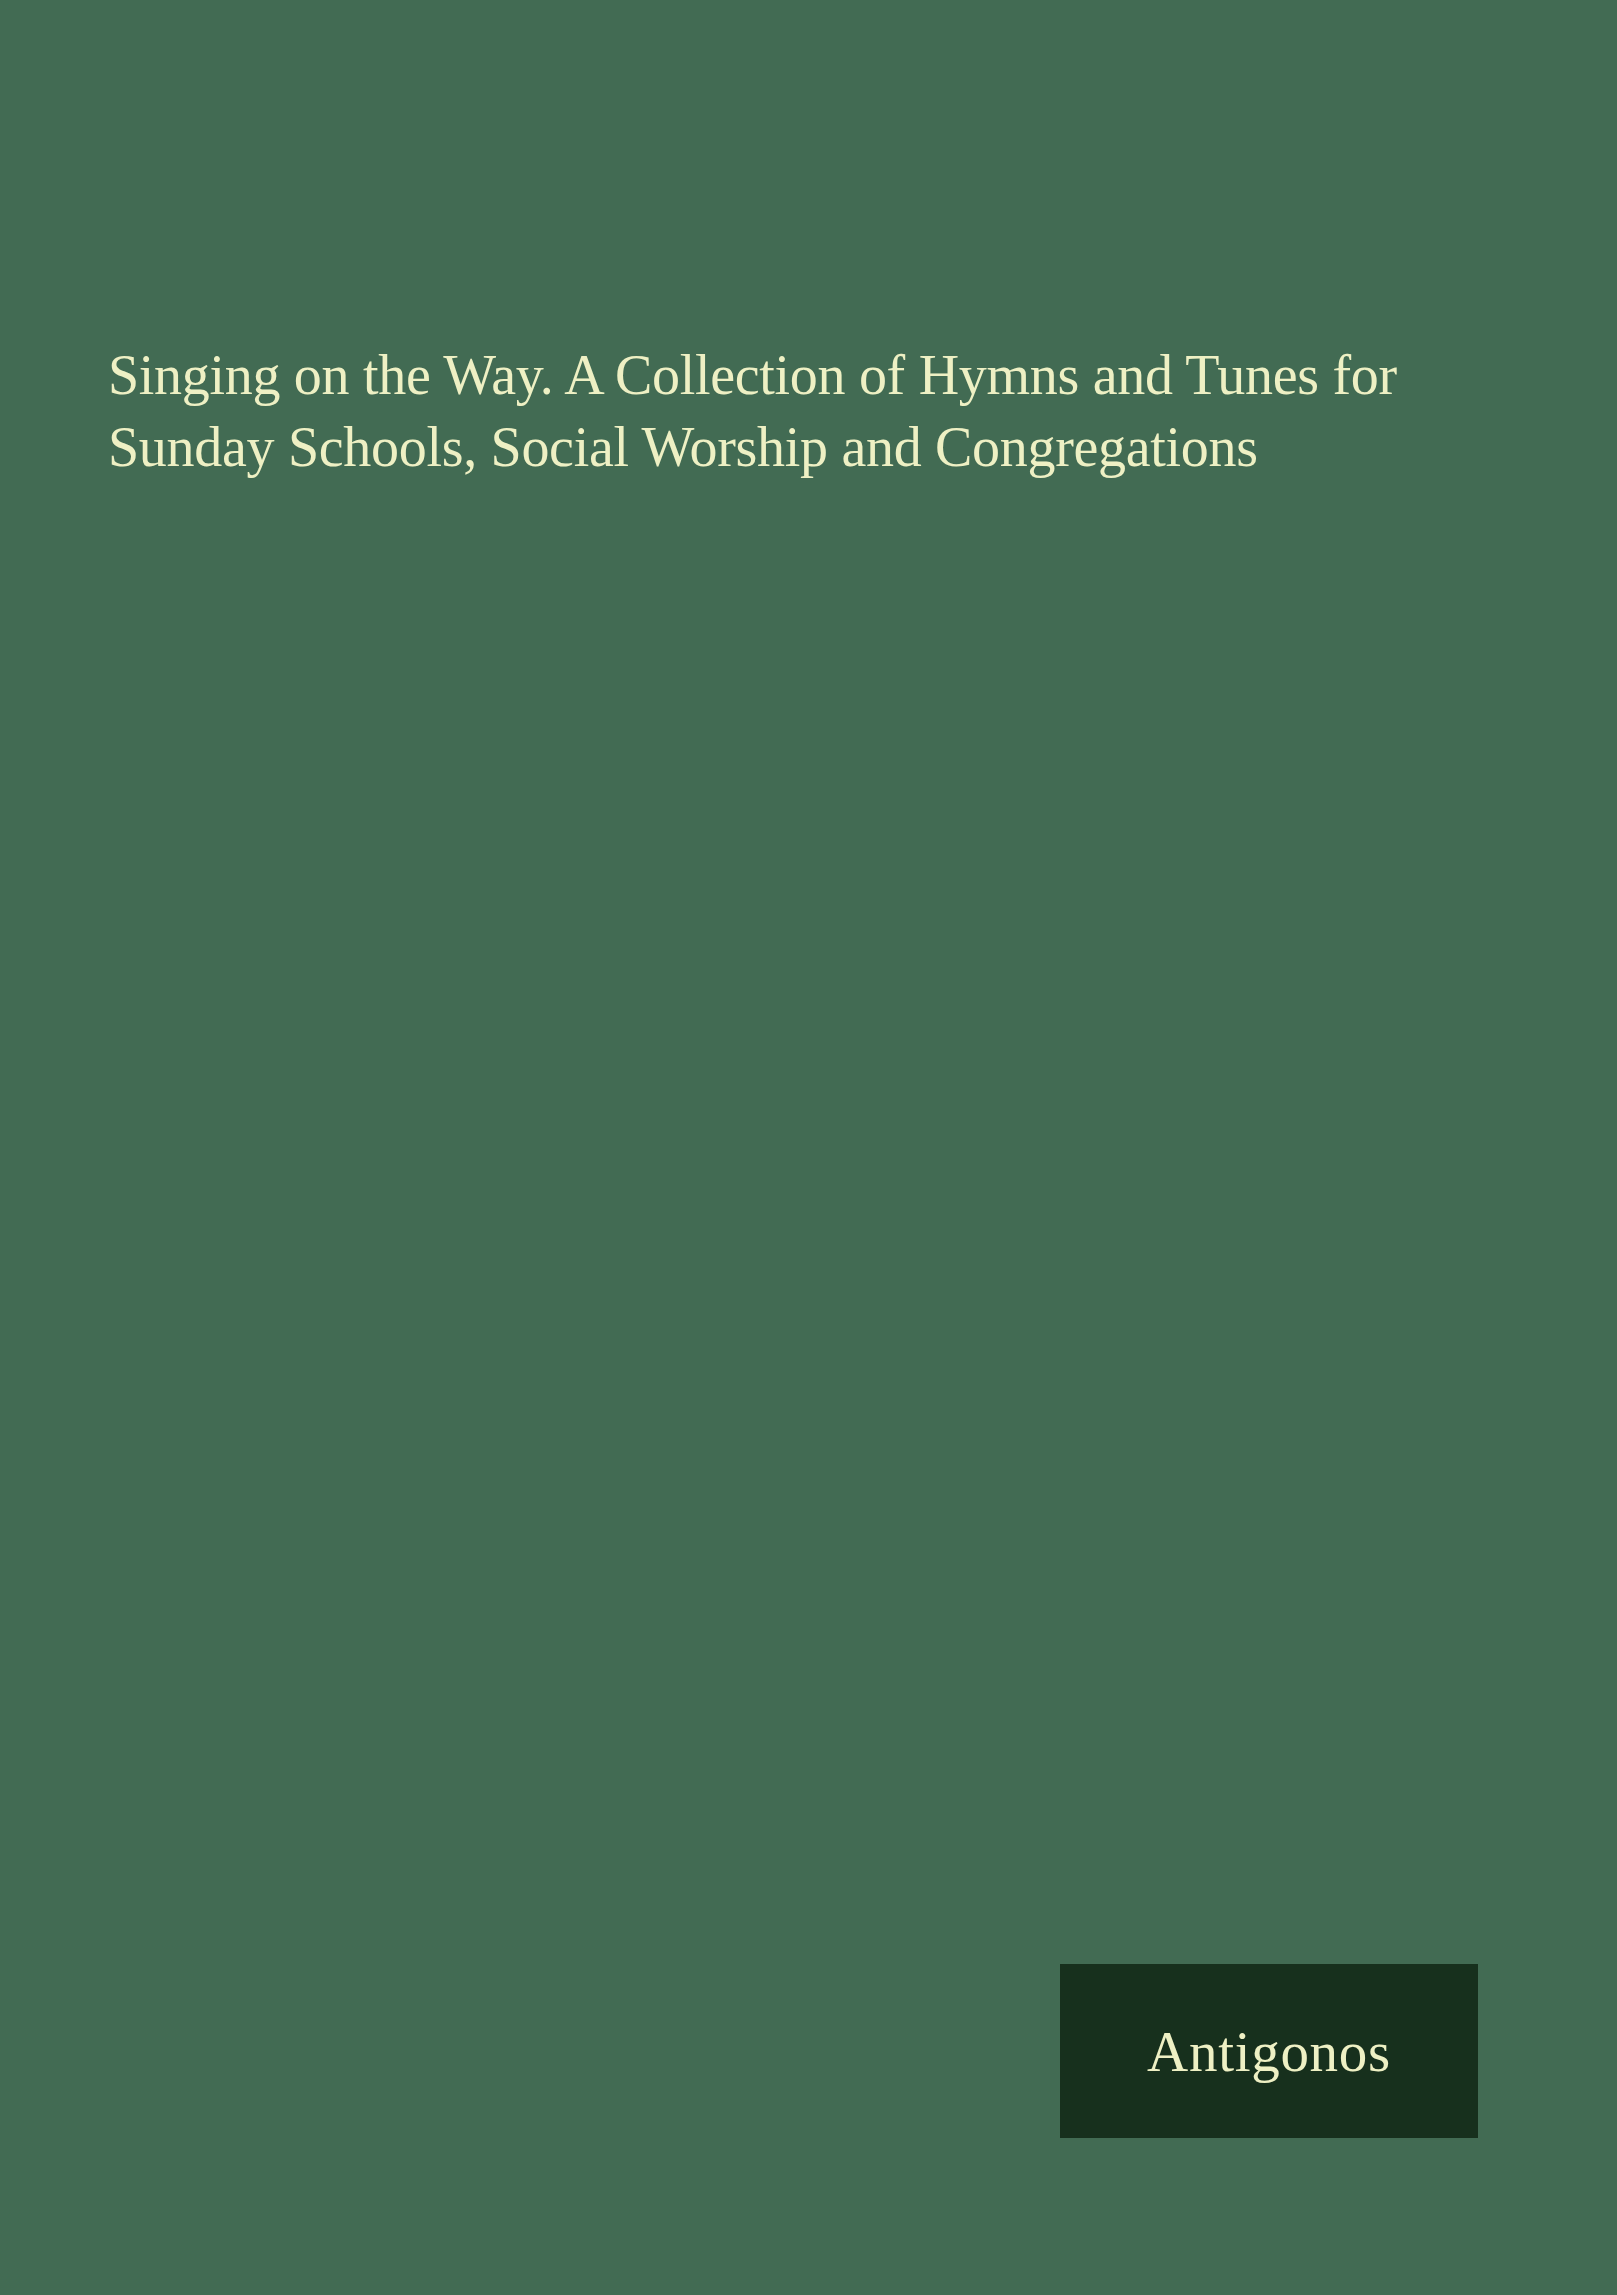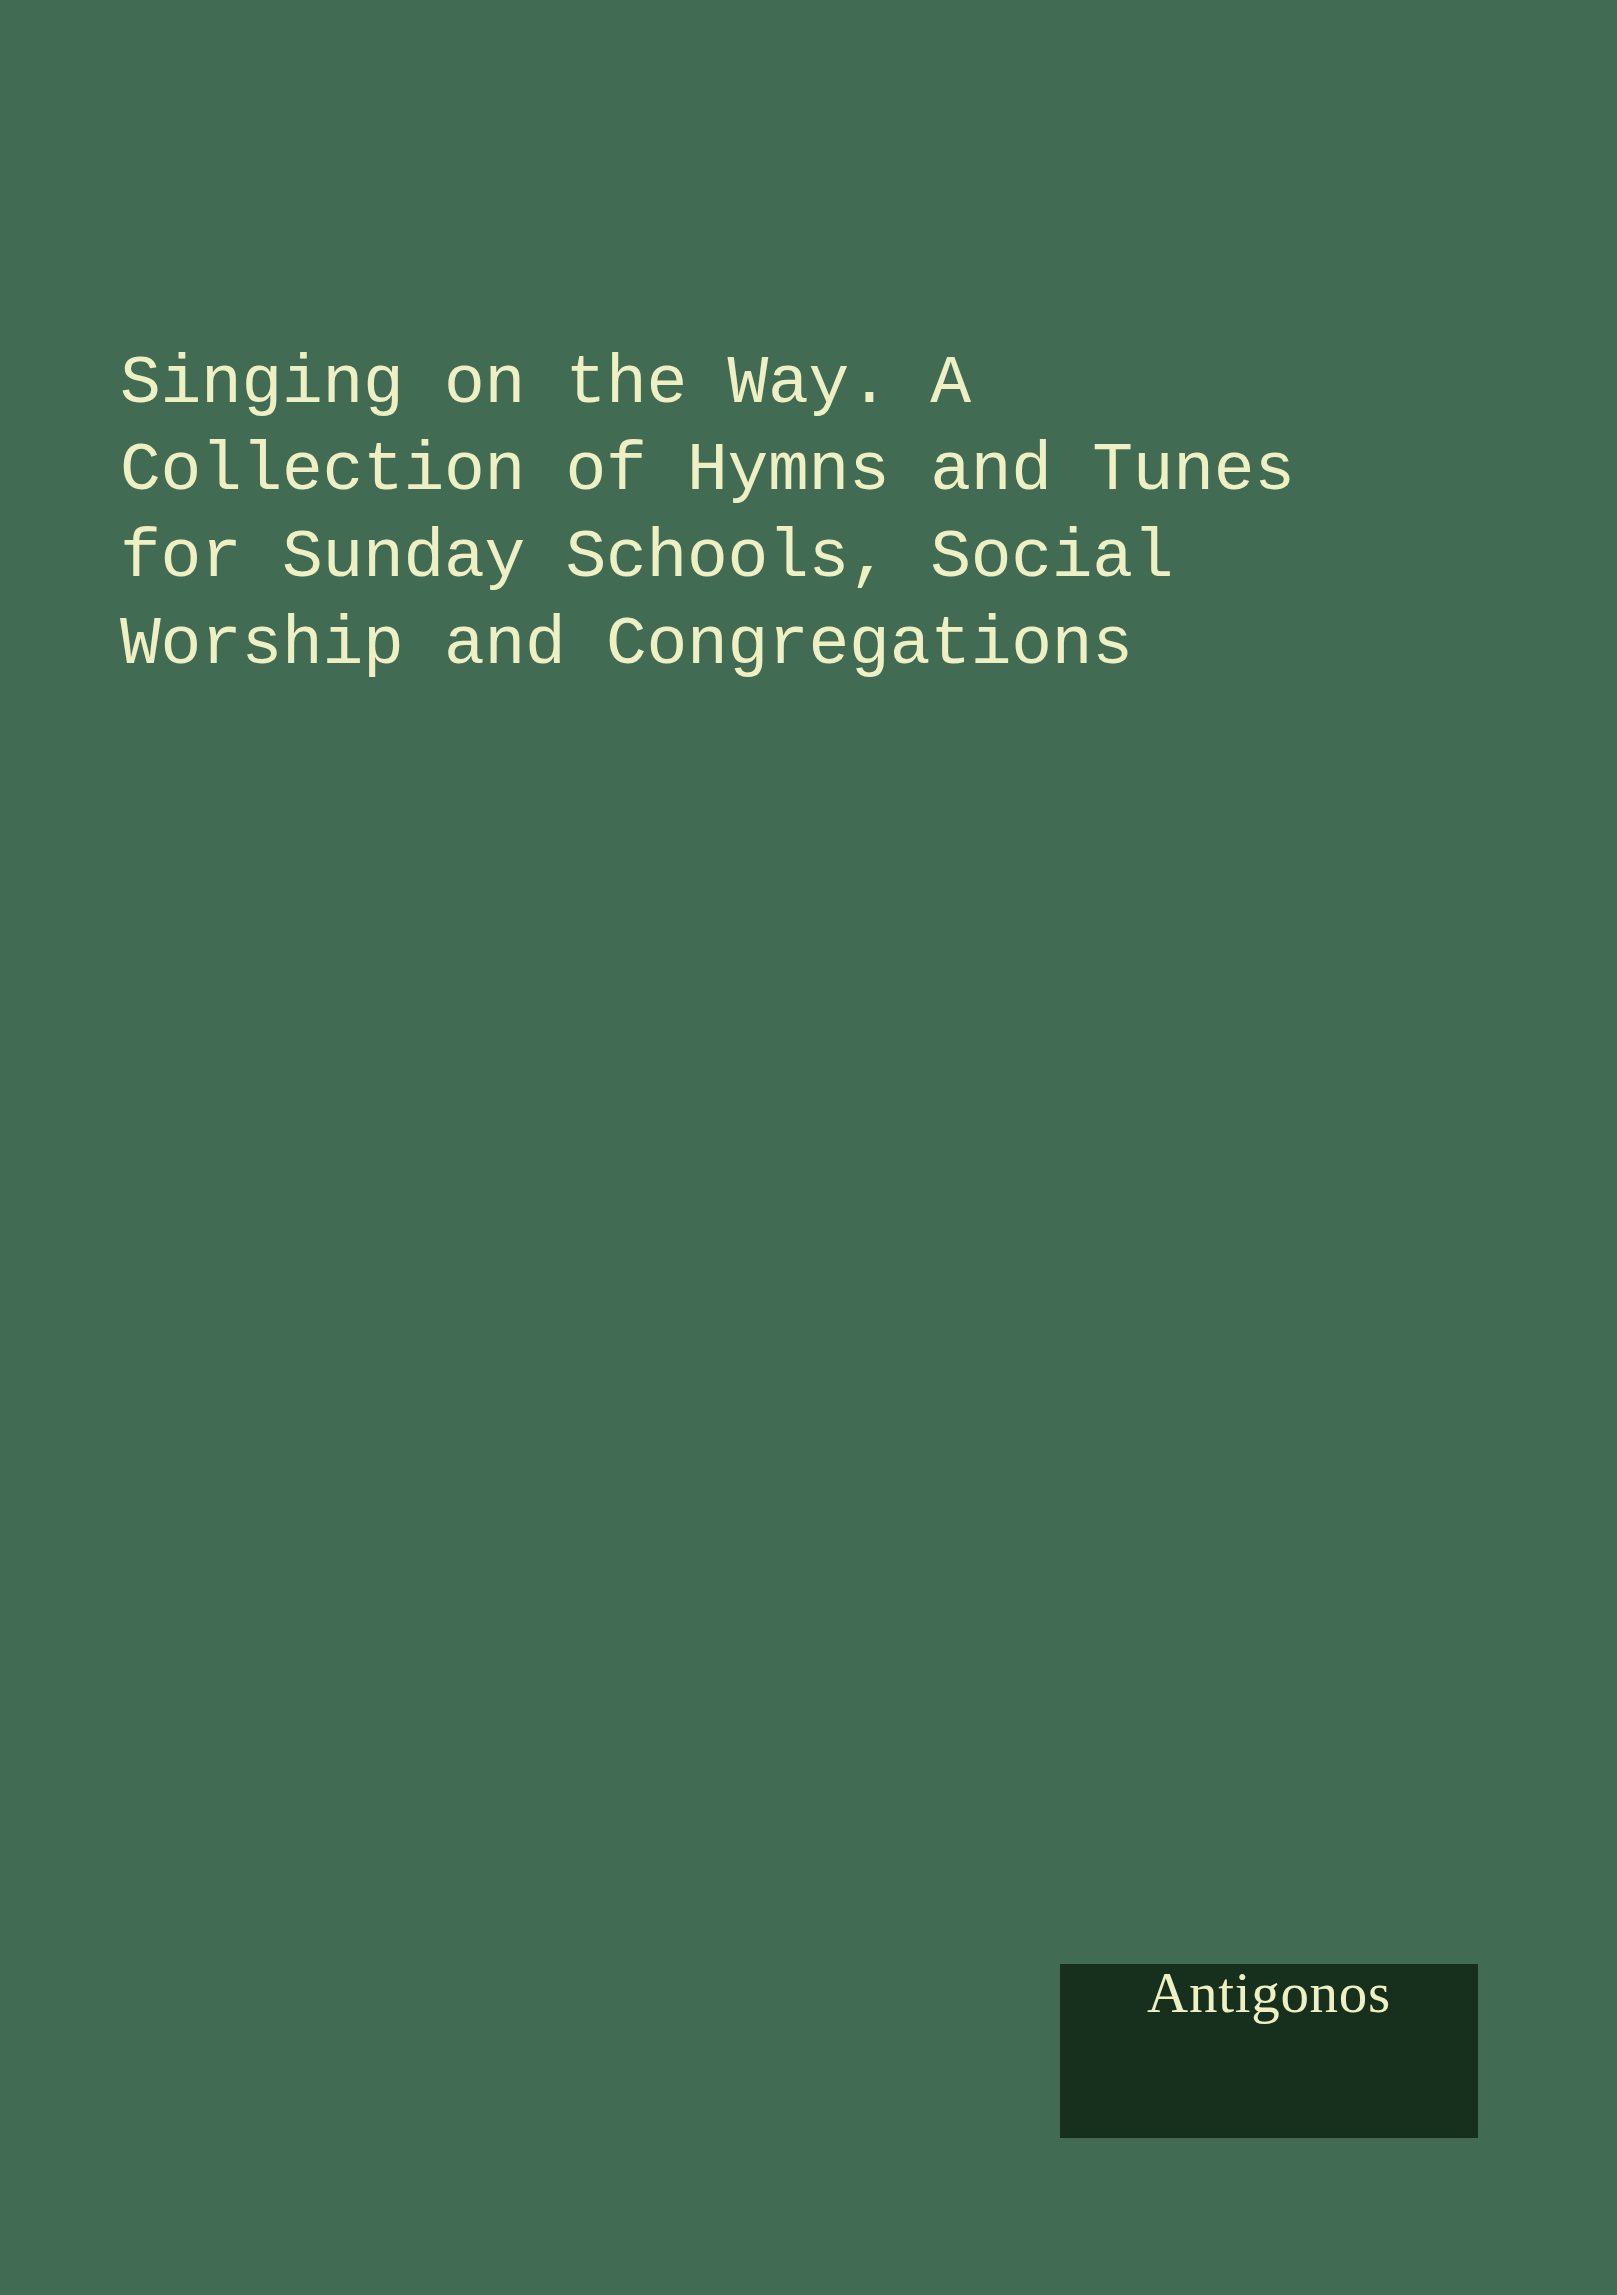--- a/index.html
+++ b/index.html
@@ -26,38 +26,39 @@
     color: #eef0c4;
     font-family: "Liberation Serif", serif;
     font-weight: bold;
     font-size: 43px;
     letter-spacing: 0.7px;
     line-height: 1.2;
     white-space: nowrap;
   }
   .title {
     position: absolute;
-    left: 120px;
+    left: 108px;
     top: 340px;
     width: 1294px;
     color: #eef0c4;
-    font-family: Liberation Mono, monospace;
+    font-family: Liberation Serif, serif;
     font-weight: 400;
-    font-size: 68px;
+    font-size: 56px;
     line-height: 1.28;
     letter-spacing: -0.3px;
   }
   .publisher-box {
     position: absolute;
     left: 1060px;
     top: 1964px;
     width: 418px;
     height: 174px;
     background: #17301d;
     display: flex;
+    align-items: center;
     justify-content: center;
   }
   .publisher-name {
     color: #eef0c4;
     font-family: "Liberation Serif", serif;
     font-size: 57px;
     letter-spacing: 0.7px;
     line-height: 1;
   }
 </style>

